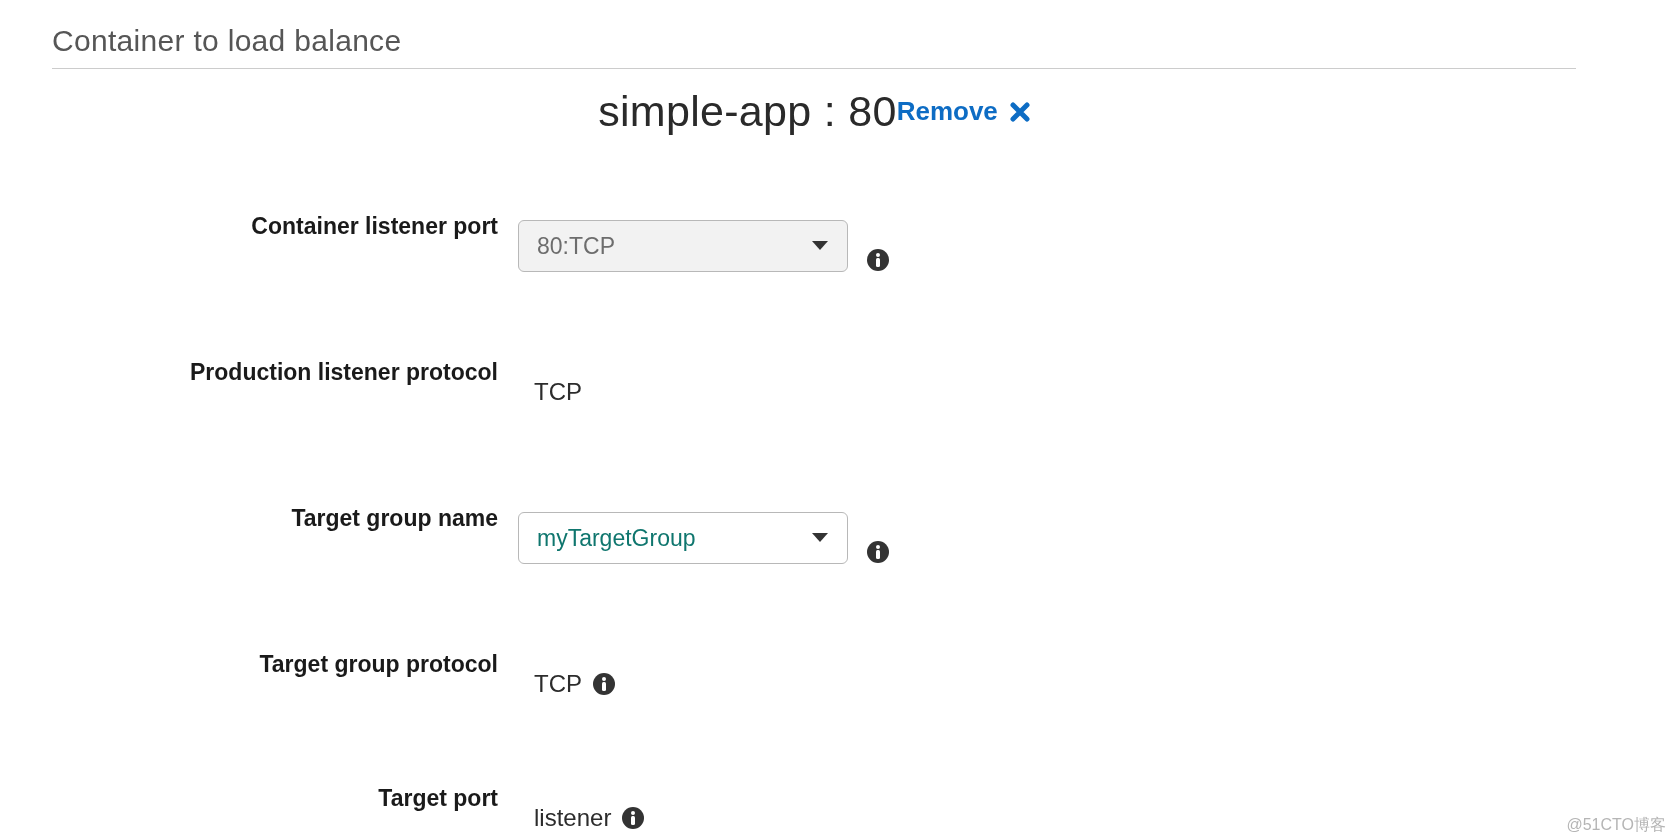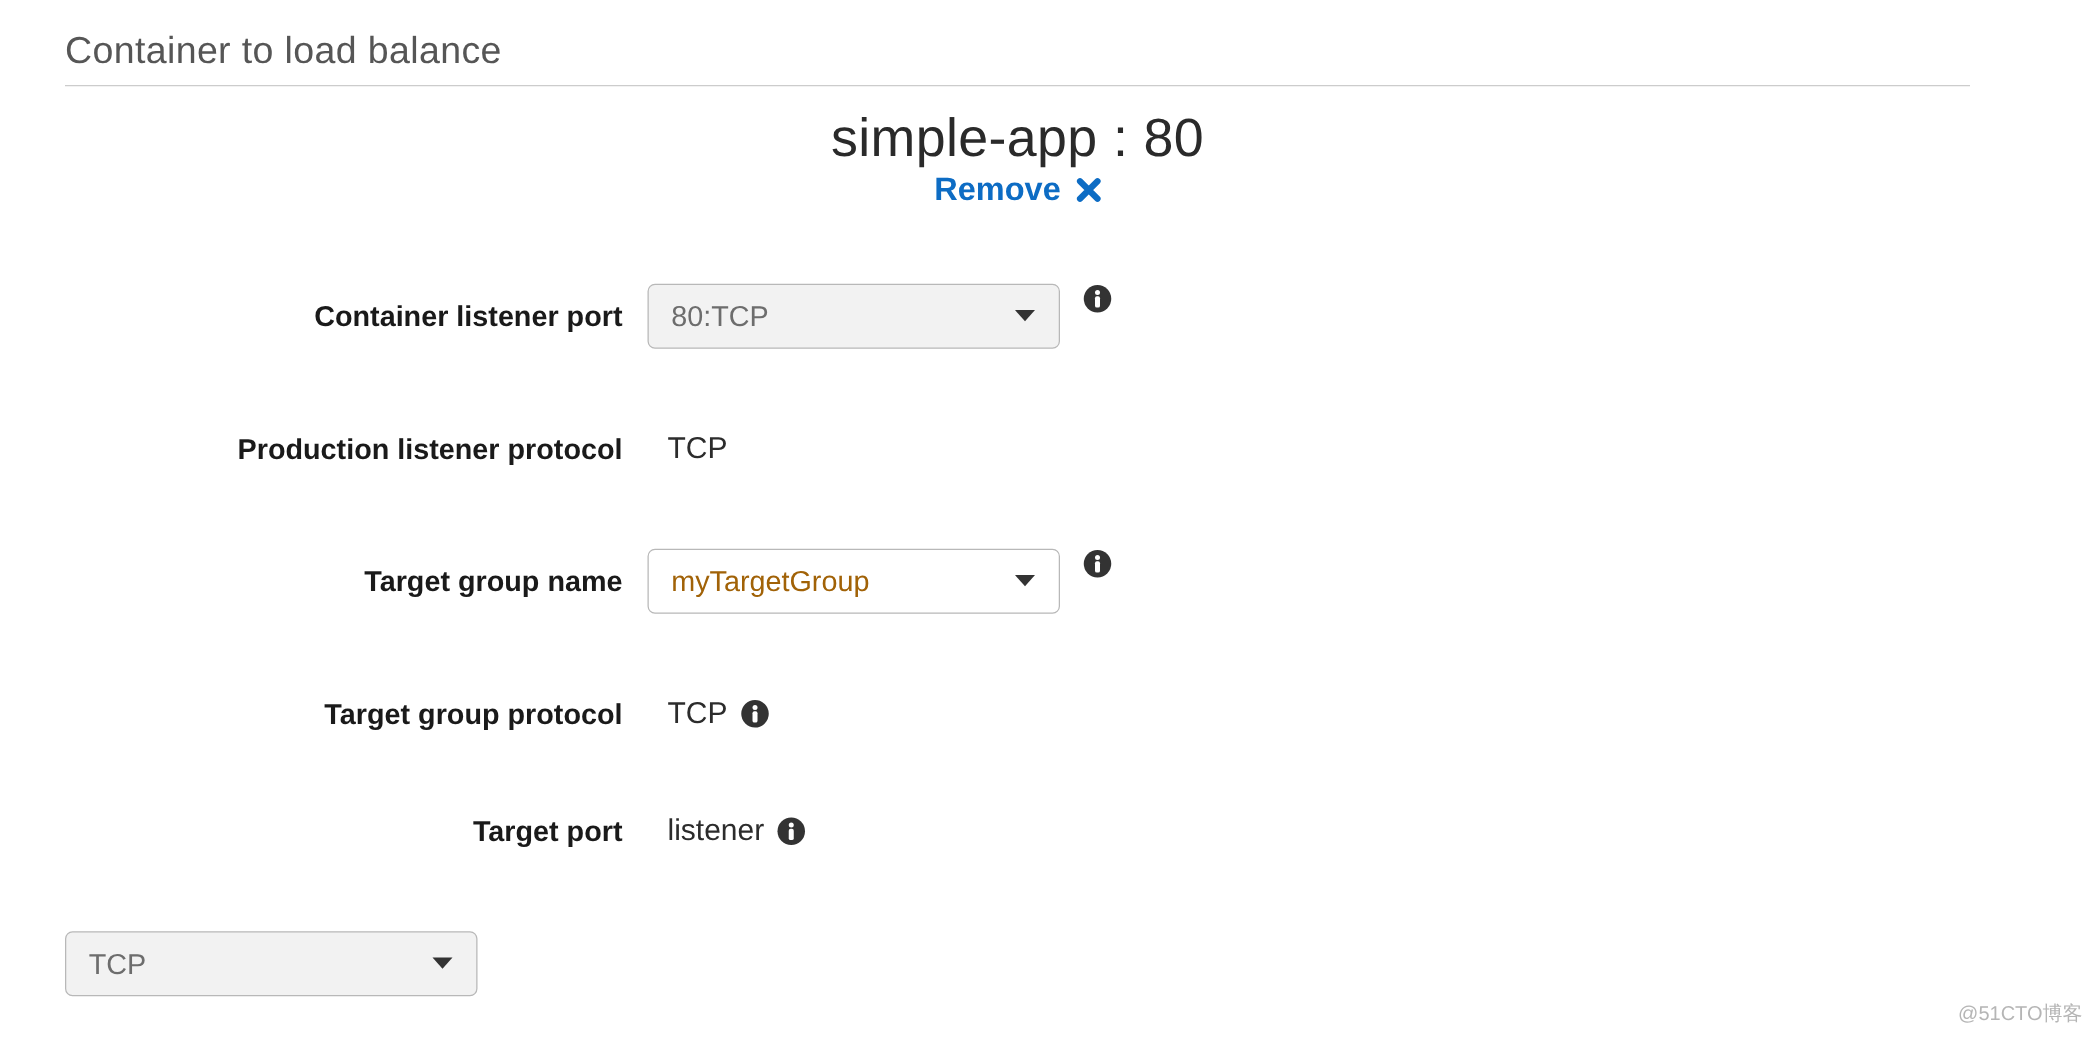--- a/index.html
+++ b/index.html
@@ -21,24 +21,23 @@
     margin: 4px 0 10px 0;
     letter-spacing: 0.3px;
   }
   .hr {
     border: none;
     border-top: 1.5px solid #ccc;
     margin: 0 0 18px 0;
   }
   .header-row {
     display: flex;
-    justify-content: flex-end;
-    align-items: center;
-    margin-bottom: 60px;
-    flex-direction: column;
+    justify-content: center;
+    align-items: center;
+    margin-bottom: 44px;
   }
   .app-title {
     font-size: 43px;
     font-weight: 400;
     color: #2a2a2a;
     letter-spacing: 0.3px;
   }
   .remove-link {
     display: inline-flex;
     align-items: center;
@@ -60,39 +59,40 @@
   .label-col {
     width: 466px;
     text-align: right;
     padding-right: 20px;
     font-size: 23px;
     font-weight: 700;
     color: #1a1a1a;
   }
   .value-col {
     display: flex;
-    align-items: flex-start;
+    align-items: flex-end;
     gap: 18px;
+    margin-top: 40px;
   }
   .static-value {
     font-size: 24px;
     color: #2c2c2c;
     padding-left: 16px;
   }
   .dropdown {
     width: 330px;
     height: 52px;
     border: 1.5px solid #b8b8b8;
     border-radius: 6px;
     display: flex;
     align-items: center;
     justify-content: space-between;
     padding: 0 18px;
     font-size: 23px;
-    color: #a16207;
+    color: #0f766e;
     cursor: pointer;
     background: #fff;
   }
   .dropdown.disabled {
     background: #f2f2f2;
     color: #6d6d6d;
   }
   .chevron {
     display: inline-flex;
   }
@@ -101,21 +101,21 @@
     cursor: pointer;
   }
   .info-inline {
     display: inline-flex;
     align-items: center;
     gap: 10px;
   }
   .watermark {
     position: fixed;
     right: 6px;
-    bottom: 14px;
+    bottom: 0;
     font-size: 16px;
     color: #b5b5b5;
     font-family: Arial, sans-serif;
   }
 </style>
 </head>
 <body>
 
 <div class="page">
 

